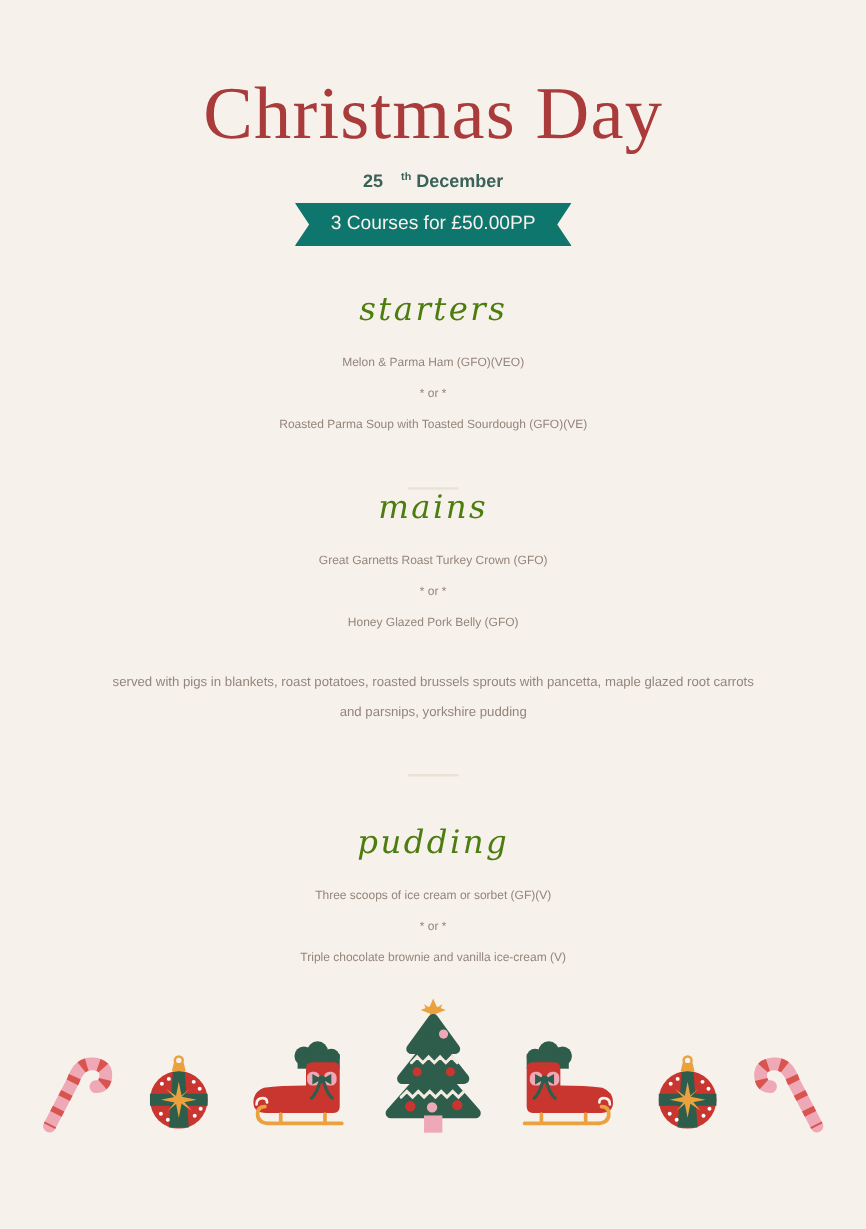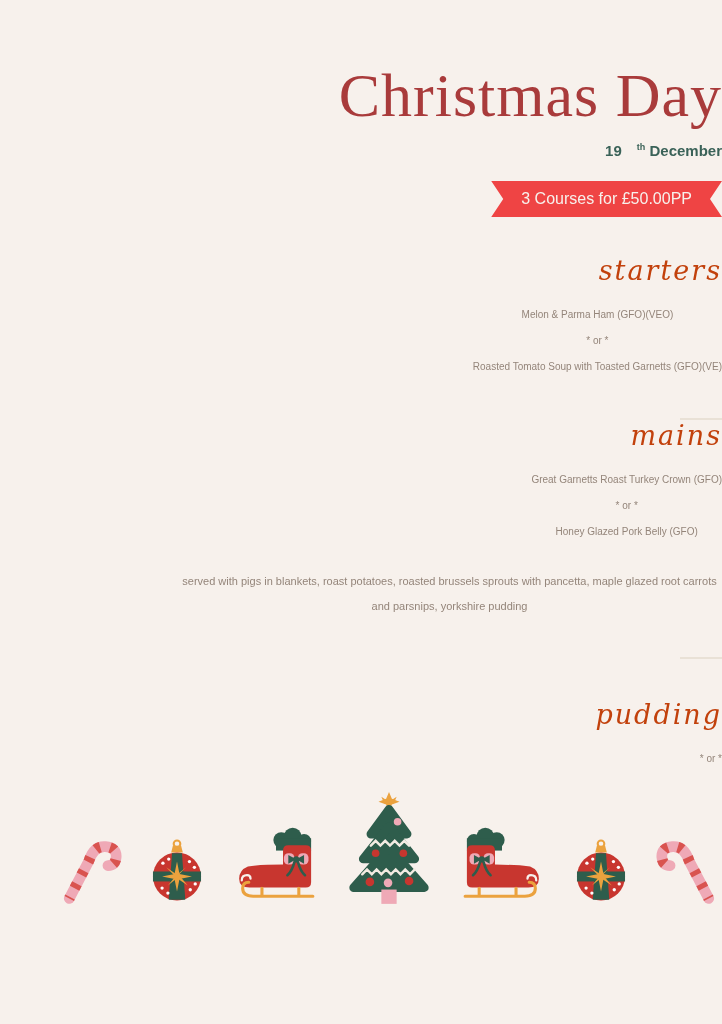--- a/index.html
+++ b/index.html
@@ -4,21 +4,21 @@
 <style>
   html,body{margin:0;padding:0;}
   body{
     width:722px;height:1024px;
     background:#f7f1ec;
     font-family:"Liberation Sans", sans-serif;
     overflow:hidden;
   }
   .page{
     width:722px;height:1024px;
-    display:flex;flex-direction:column;align-items:flex-end;
+    display:flex;flex-direction:column;align-items:center;
     box-sizing:border-box;
     padding-top:64px;
     text-align:center;
   }
   .title{
     font-family:"Liberation Serif", serif;
     font-size:62px;
     font-weight:400;
     color:#a93b3b;
     line-height:1;
@@ -33,32 +33,32 @@
     letter-spacing:3px;
   }
   .date{
     margin-top:16px;
     font-size:15px;
     color:#3a6258;
     font-weight:bold;
   }
   .date sup{font-size:9px;padding-left:15px;}
   .ribbon{
-    margin-top:22px;
-    background:#ef4444;
+    margin-top:9px;
+    background:#0f766e;
     color:#f7f1ec;
     font-size:16px;
     padding:9px 30px;
     clip-path:polygon(0 0,100% 0,calc(100% - 12px) 50%,100% 100%,0 100%,12px 50%);
   }
   .section-title{
     font-family:"DejaVu Serif", serif;
     font-style:italic;
     font-size:27px;
-    color:#c2410c;
+    color:#4d7c0f;
     letter-spacing:2px;
   }
   .sec-starters{margin-top:38px;}
   .sec-mains{}
   .sec-dessert{margin-top:40px;}
   .items{
     margin-top:16px;
     font-size:10px;
     line-height:26px;
     color:#94857a;
@@ -85,48 +85,50 @@
   .decor-row svg{display:block;}
 </style>
 </head>
 <body>
 
 <div class="page">
 
   <div class="title">Christmas Day</div>
 
   <div class="date">
-    <span>19</span><sup>th</sup>
+    <span>25</span><sup>th</sup>
     <span>December</span>
   </div>
 
   <div class="ribbon">3 Courses for £50.00PP</div>
 
   <div class="section-title sec-starters">starters</div>
   <div class="items">
     <div>Melon &amp; Parma Ham (GFO)(VEO)</div>
     <div>* or *</div>
-    <div>Roasted Tomato Soup with Toasted Garnetts (GFO)(VE)</div>
+    <div>Roasted Parma Soup with Toasted Sourdough (GFO)(VE)</div>
   </div>
 
   <div class="divider"></div>
 
   <div class="section-title sec-mains">mains</div>
   <div class="items">
     <div>Great Garnetts Roast Turkey Crown (GFO)</div>
     <div>* or *</div>
     <div>Honey Glazed Pork Belly (GFO)</div>
   </div>
   <div class="note">served with pigs in blankets, roast potatoes, roasted brussels sprouts with pancetta, maple glazed root carrots and parsnips, yorkshire pudding</div>
 
   <div class="divider"></div>
 
   <div class="section-title sec-dessert">pudding</div>
   <div class="items">
+    <div>Three scoops of ice cream or sorbet (GF)(V)</div>
     <div>* or *</div>
+    <div>Triple chocolate brownie and vanilla ice-cream (V)</div>
   </div>
 
   <div class="decor-row">
 
     <svg width="66" height="74" viewBox="0 0 80 90">
       <path d="M16 82 L40 36 Q46 18 60 19 Q74 20 73 32 Q72 42 63 42" fill="none" stroke="#efa9b6" stroke-width="13" stroke-linecap="round"></path>
       <path d="M16 82 L40 36 Q46 18 60 19 Q74 20 73 32 Q72 42 63 42" fill="none" stroke="#d9534f" stroke-width="13" stroke-dasharray="6 12" stroke-dashoffset="4"></path>
     </svg>
 
     <svg width="58" height="67" viewBox="0 0 70 80">

